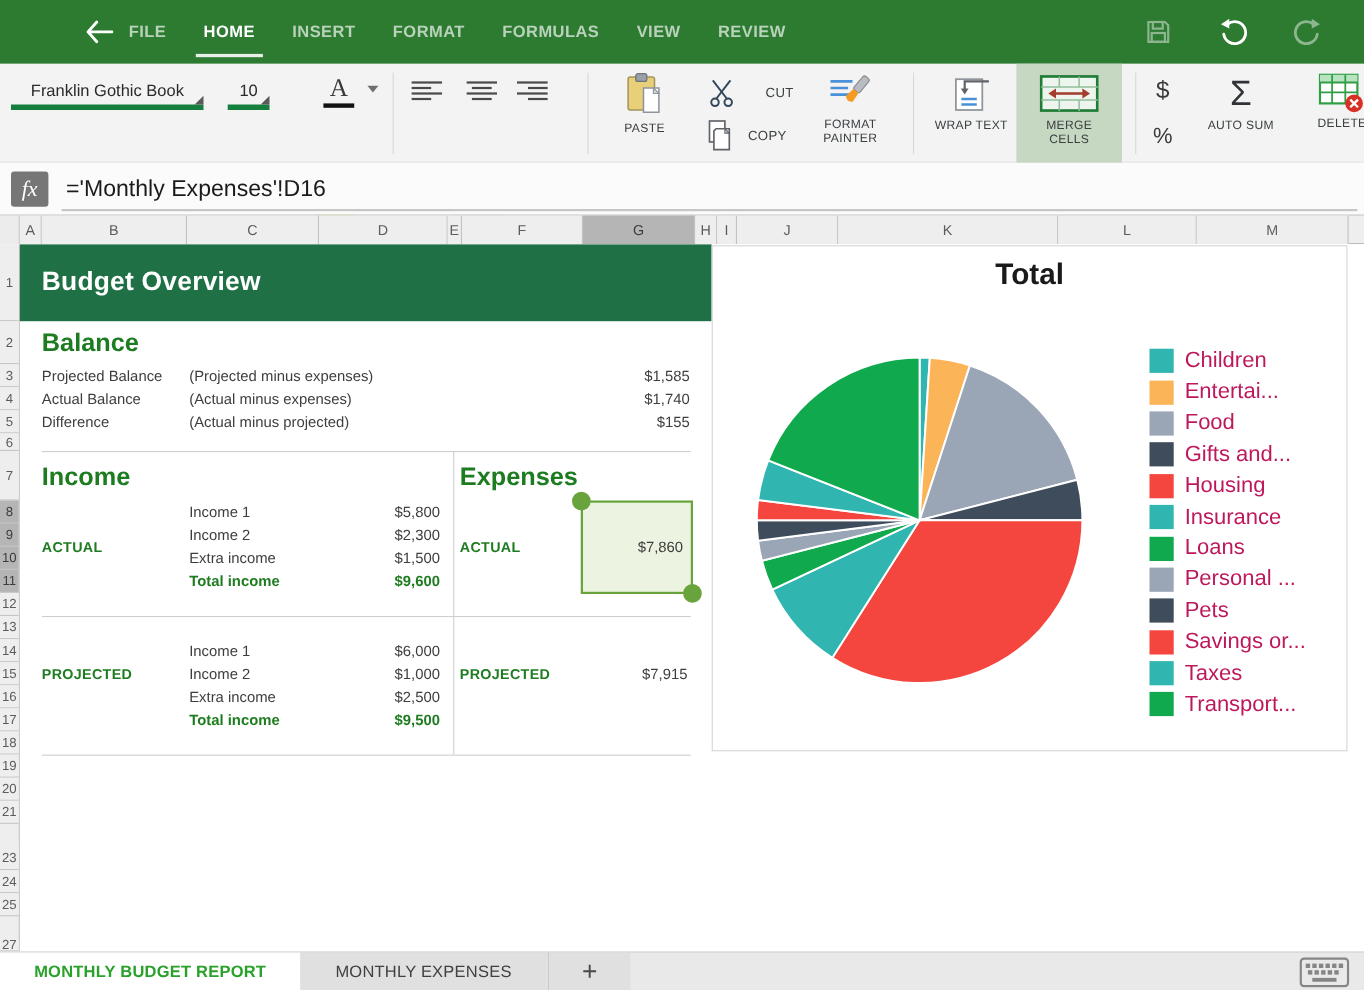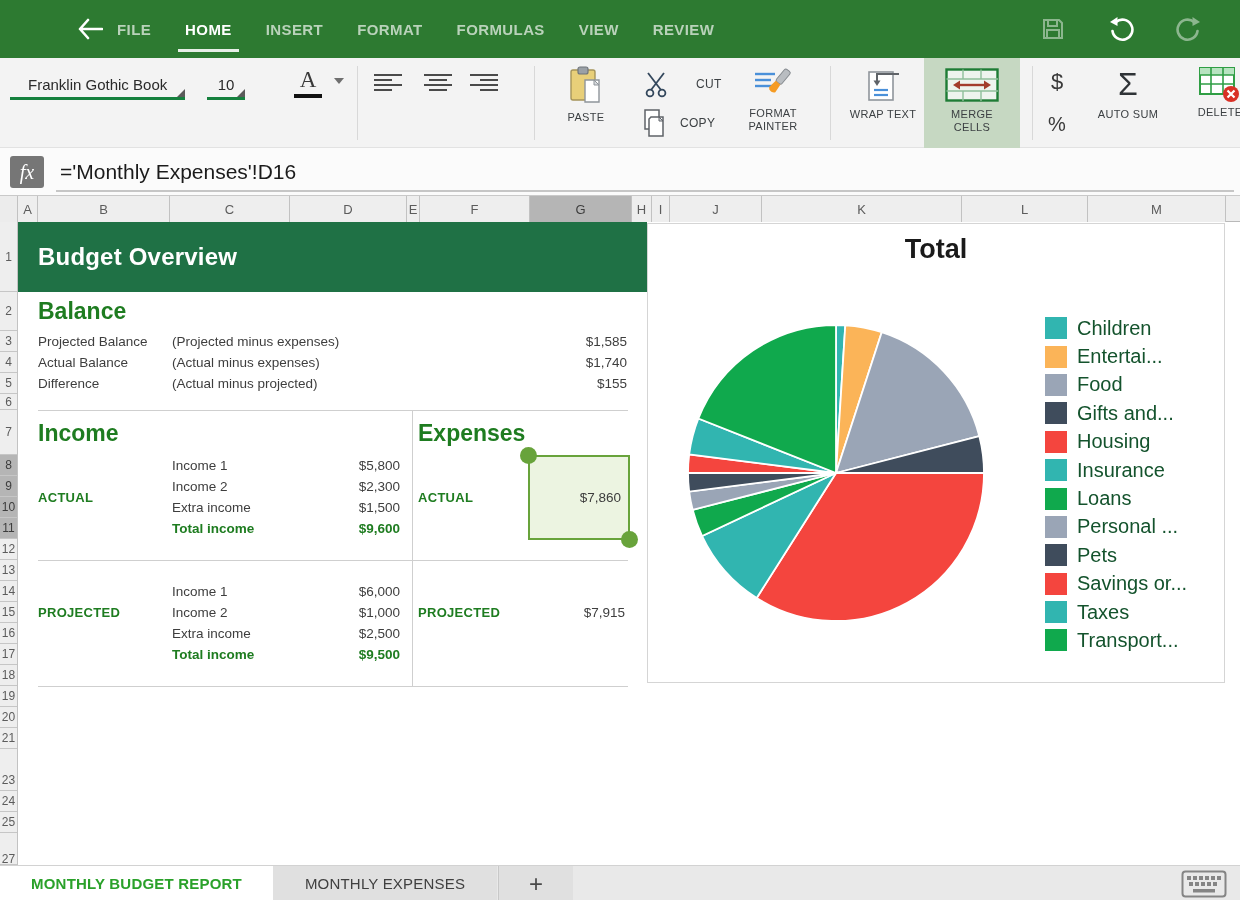--- a/index.html
+++ b/index.html
@@ -15,21 +15,21 @@
           font-size:15px; font-weight:700; letter-spacing:.4px; color:#b9d2ba; cursor:pointer; }
   .mtab.active { color:#ffffff; }
   .mtab.active::after { content:""; position:absolute; left:10px; right:10px; bottom:6px; height:3px; background:#e7efe7; }
   .top-icons { position:absolute; right:0; top:0; height:58px; display:flex; align-items:center; }
   .ticon { width:34px; height:30px; margin-right:34px; display:flex; align-items:center; justify-content:center; cursor:pointer; }
   .dim { opacity:.45; }
 
   
   .toolbar { position:absolute; left:0; top:58px; width:1240px; height:90px; background:#f3f3f3; border-bottom:1px solid #e2e2e2; }
   .tsep { position:absolute; top:8px; width:1px; height:74px; background:#d8d8d8; }
-  .combo { position:absolute; height:34px; border-bottom:3px solid #15803d; color:#2a2a2a; font-size:15px; display:flex; align-items:flex-end; padding-bottom:4px; cursor:pointer; }
+  .combo { position:absolute; height:34px; border-bottom:5px solid #15803d; color:#2a2a2a; font-size:15px; display:flex; align-items:flex-end; padding-bottom:4px; cursor:pointer; }
   .combo .corner { position:absolute; right:0; bottom:0; width:0; height:0; border-bottom:8px solid #5a5a5a; border-left:8px solid transparent; }
   .caret { position:absolute; width:0; height:0; border-top:6px solid #6f6f6f; border-left:5px solid transparent; border-right:5px solid transparent; cursor:pointer; }
   .tbtn { position:absolute; display:flex; align-items:center; justify-content:center; cursor:pointer; color:#2f3337; }
   .serifbtn { font-family:"Liberation Serif", serif; font-size:21px; color:#3a3a3a; }
   .tlabel { font-size:11px; color:#3c4043; letter-spacing:.3px; text-align:center; line-height:13px; }
   .bigbtn { position:absolute; display:flex; flex-direction:column; align-items:center; justify-content:flex-start; cursor:pointer; }
   .rowbtn { position:absolute; display:flex; align-items:center; cursor:pointer; }
   .rowbtn .tlabel { margin-left:10px; font-size:12px; }
   .selblock { background:#c6d8c2; }
   .valign-sel { background:#c2d5bd; }
@@ -74,21 +74,21 @@
              font-size:13.5px; color:#3c3c3c; cursor:pointer; }
   .handle { position:absolute; width:17px; height:17px; border-radius:50%; background:#68a33b; cursor:grab; }
 
   
   .chartcard { position:absolute; left:647px; top:1px; width:578px; height:460px; background:#fff; border:1px solid #d5d5d5; cursor:pointer; }
   .chart-title { position:absolute; left:0; top:10px; width:100%; text-align:center; font-size:27px; font-weight:700; color:#1a1a1a; }
   .pie-wrap { position:absolute; left:38px; top:99px; width:300px; height:300px; }
   .legend { position:absolute; left:397px; top:90px; }
   .legitem { display:flex; align-items:center; height:28.4px; }
   .legswatch { width:22px; height:22px; margin-right:10px; flex:none; }
-  .leglabel { font-size:20px; color:#14532d; white-space:nowrap; }
+  .leglabel { font-size:20px; color:#be185d; white-space:nowrap; }
 
   
   .tabbar { position:absolute; left:0; top:865px; width:1240px; height:35px; background:#e9e9e9; border-top:1px solid #d2d2d2; }
   .stab { position:absolute; top:0; height:35px; display:flex; align-items:center; justify-content:center; font-size:15px; cursor:pointer; }
   .stab.active { left:0; width:273px; background:#ffffff; color:#2aa12a; font-weight:700; letter-spacing:.2px; }
   .stab.inactive { left:273px; width:224px; background:#e0e0e0; color:#404040; letter-spacing:.2px; }
   .stab.addtab { left:498px; width:75px; background:#e0e0e0; color:#4a4a4a; font-size:24px; font-weight:300; border-left:1px solid #c8c8c8; }
   .kb-btn { position:absolute; right:10px; top:2px; width:52px; height:31px; display:flex; align-items:center; justify-content:center; cursor:pointer; }
 
   svg { display:block; }

